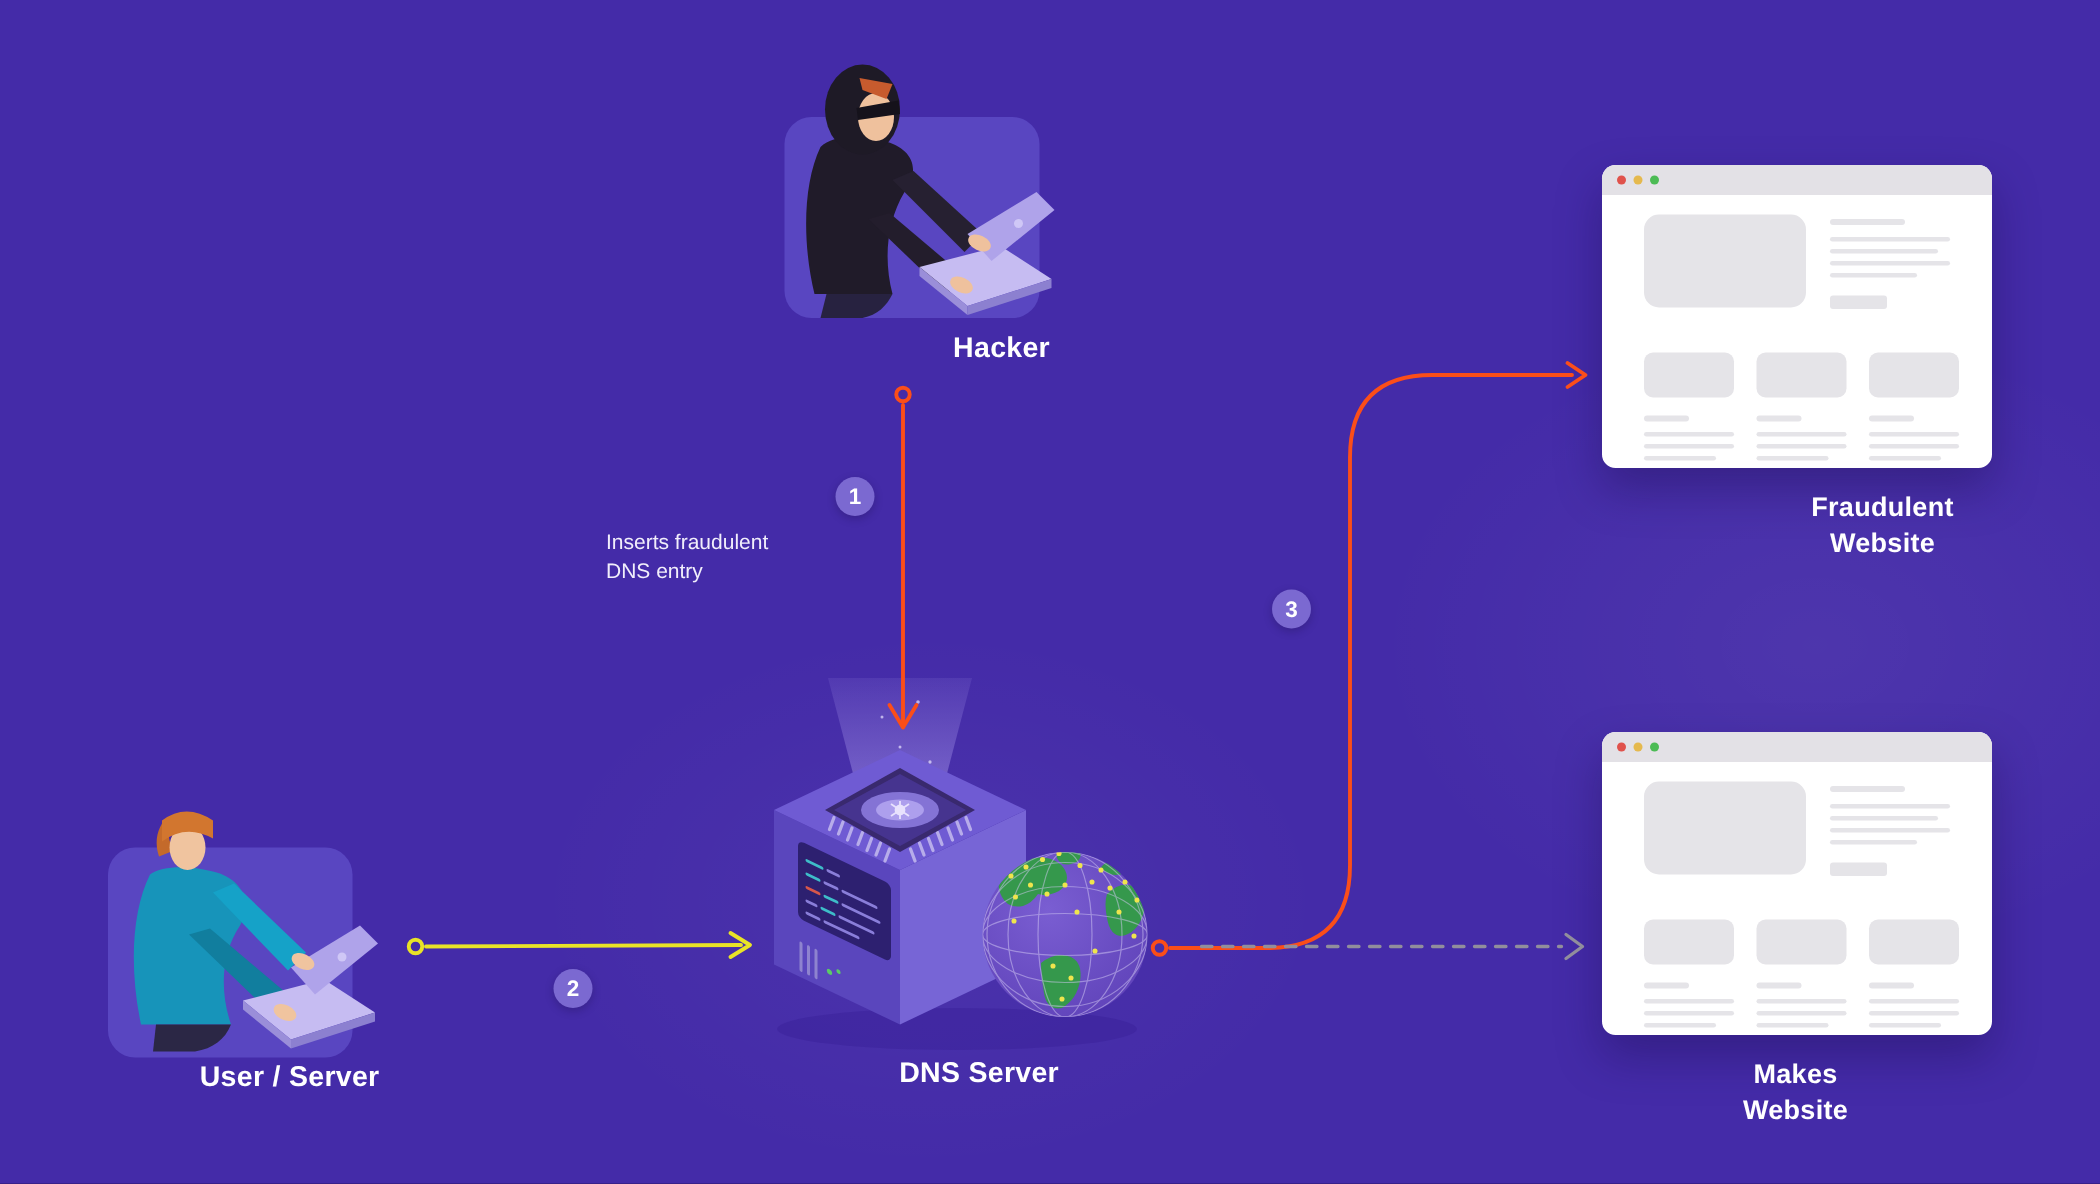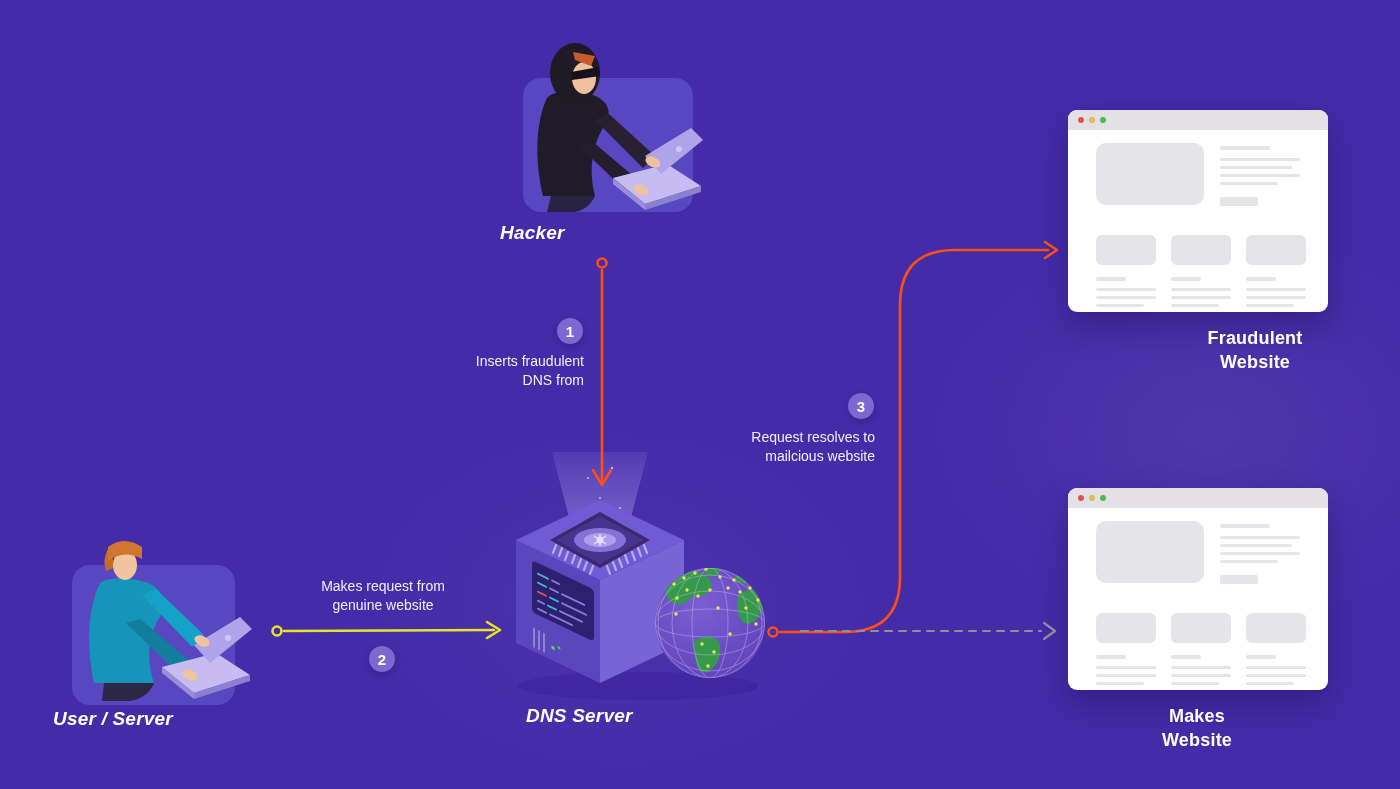--- a/index.html
+++ b/index.html
@@ -9,30 +9,30 @@
       radial-gradient(420px 300px at 1210px 430px, rgba(255,255,255,.05), rgba(255,255,255,0) 70%),
       radial-gradient(380px 260px at 620px 600px, rgba(255,255,255,.04), rgba(255,255,255,0) 70%),
       #442BA8;
     font-family:"Liberation Sans","DejaVu Sans",sans-serif;
   }
   svg{display:block;}
   .overlay{position:absolute;left:0;top:0;z-index:5;pointer-events:none;}
   .illus{position:absolute;z-index:2;}
   .node-label{
     position:absolute;z-index:6;color:#FFFFFF;font-weight:bold;font-size:19px;
-    text-align:left;letter-spacing:.2px;font-style:italic;
+    text-align:right;letter-spacing:.2px;
   }
   .win-label{
     position:absolute;z-index:6;color:#FFFFFF;font-weight:bold;font-size:18px;
     line-height:24px;text-align:center;letter-spacing:.2px;
   }
   .step-text{
     position:absolute;z-index:6;color:#F1EEFB;font-size:14px;line-height:19px;
   }
-  .s1{left:404px;top:352px;width:180px;text-align:right;}
+  .s1{left:404px;top:352px;width:180px;}
   .s2{left:283px;top:577px;width:200px;text-align:center;}
   .s3{left:695px;top:428px;width:180px;text-align:right;}
   .badge{
     position:absolute;z-index:7;width:26px;height:26px;border-radius:50%;
     background:#7B69D1;color:#fff;font-weight:bold;font-size:15px;
     display:flex;align-items:center;justify-content:center;
     box-shadow:0 2px 6px rgba(20,10,50,.25);
   }
   .b1{left:557px;top:318px;} .b2{left:369px;top:646px;} .b3{left:848px;top:393px;}
 
@@ -348,42 +348,34 @@
           <div class="ln short"></div>
           <div class="ln"></div>
           <div class="ln"></div>
           <div class="ln w80"></div>
         </div>
       </div>
     </div>
   </div>
 
   <div class="node-label" style="left:500px;top:222px;width:200px">Hacker</div>
-  <div class="node-label" style="left:526px;top:705px;width:200px">DNS Server</div>
+  <div class="node-label" style="left:506px;top:705px;width:200px">DNS Server</div>
   <div class="node-label" style="left:53px;top:708px;width:200px">User / Server</div>
 
   <div class="win-label" style="left:1155px;top:326px;width:200px">
     <span>Fraudulent</span><br>
     <span>Website</span>
   </div>
   <div class="win-label" style="left:1097px;top:704px;width:200px">
     <span>Makes</span><br>
     <span>Website</span>
   </div>
 
   <div class="badge b1">1</div>
   <div class="badge b2">2</div>
   <div class="badge b3">3</div>
 
   <div class="step-text s1">
     <span>Inserts fraudulent</span><br>
-    <span>DNS from</span>
-  </div>
-  <div class="step-text s2">
-    <span>Makes request from</span><br>
-    <span>genuine website</span>
-  </div>
-  <div class="step-text s3">
-    <span>Request resolves to</span><br>
-    <span>mailcious website</span>
+    <span>DNS entry</span>
   </div>
 
 </div>
 
 </body></html>

